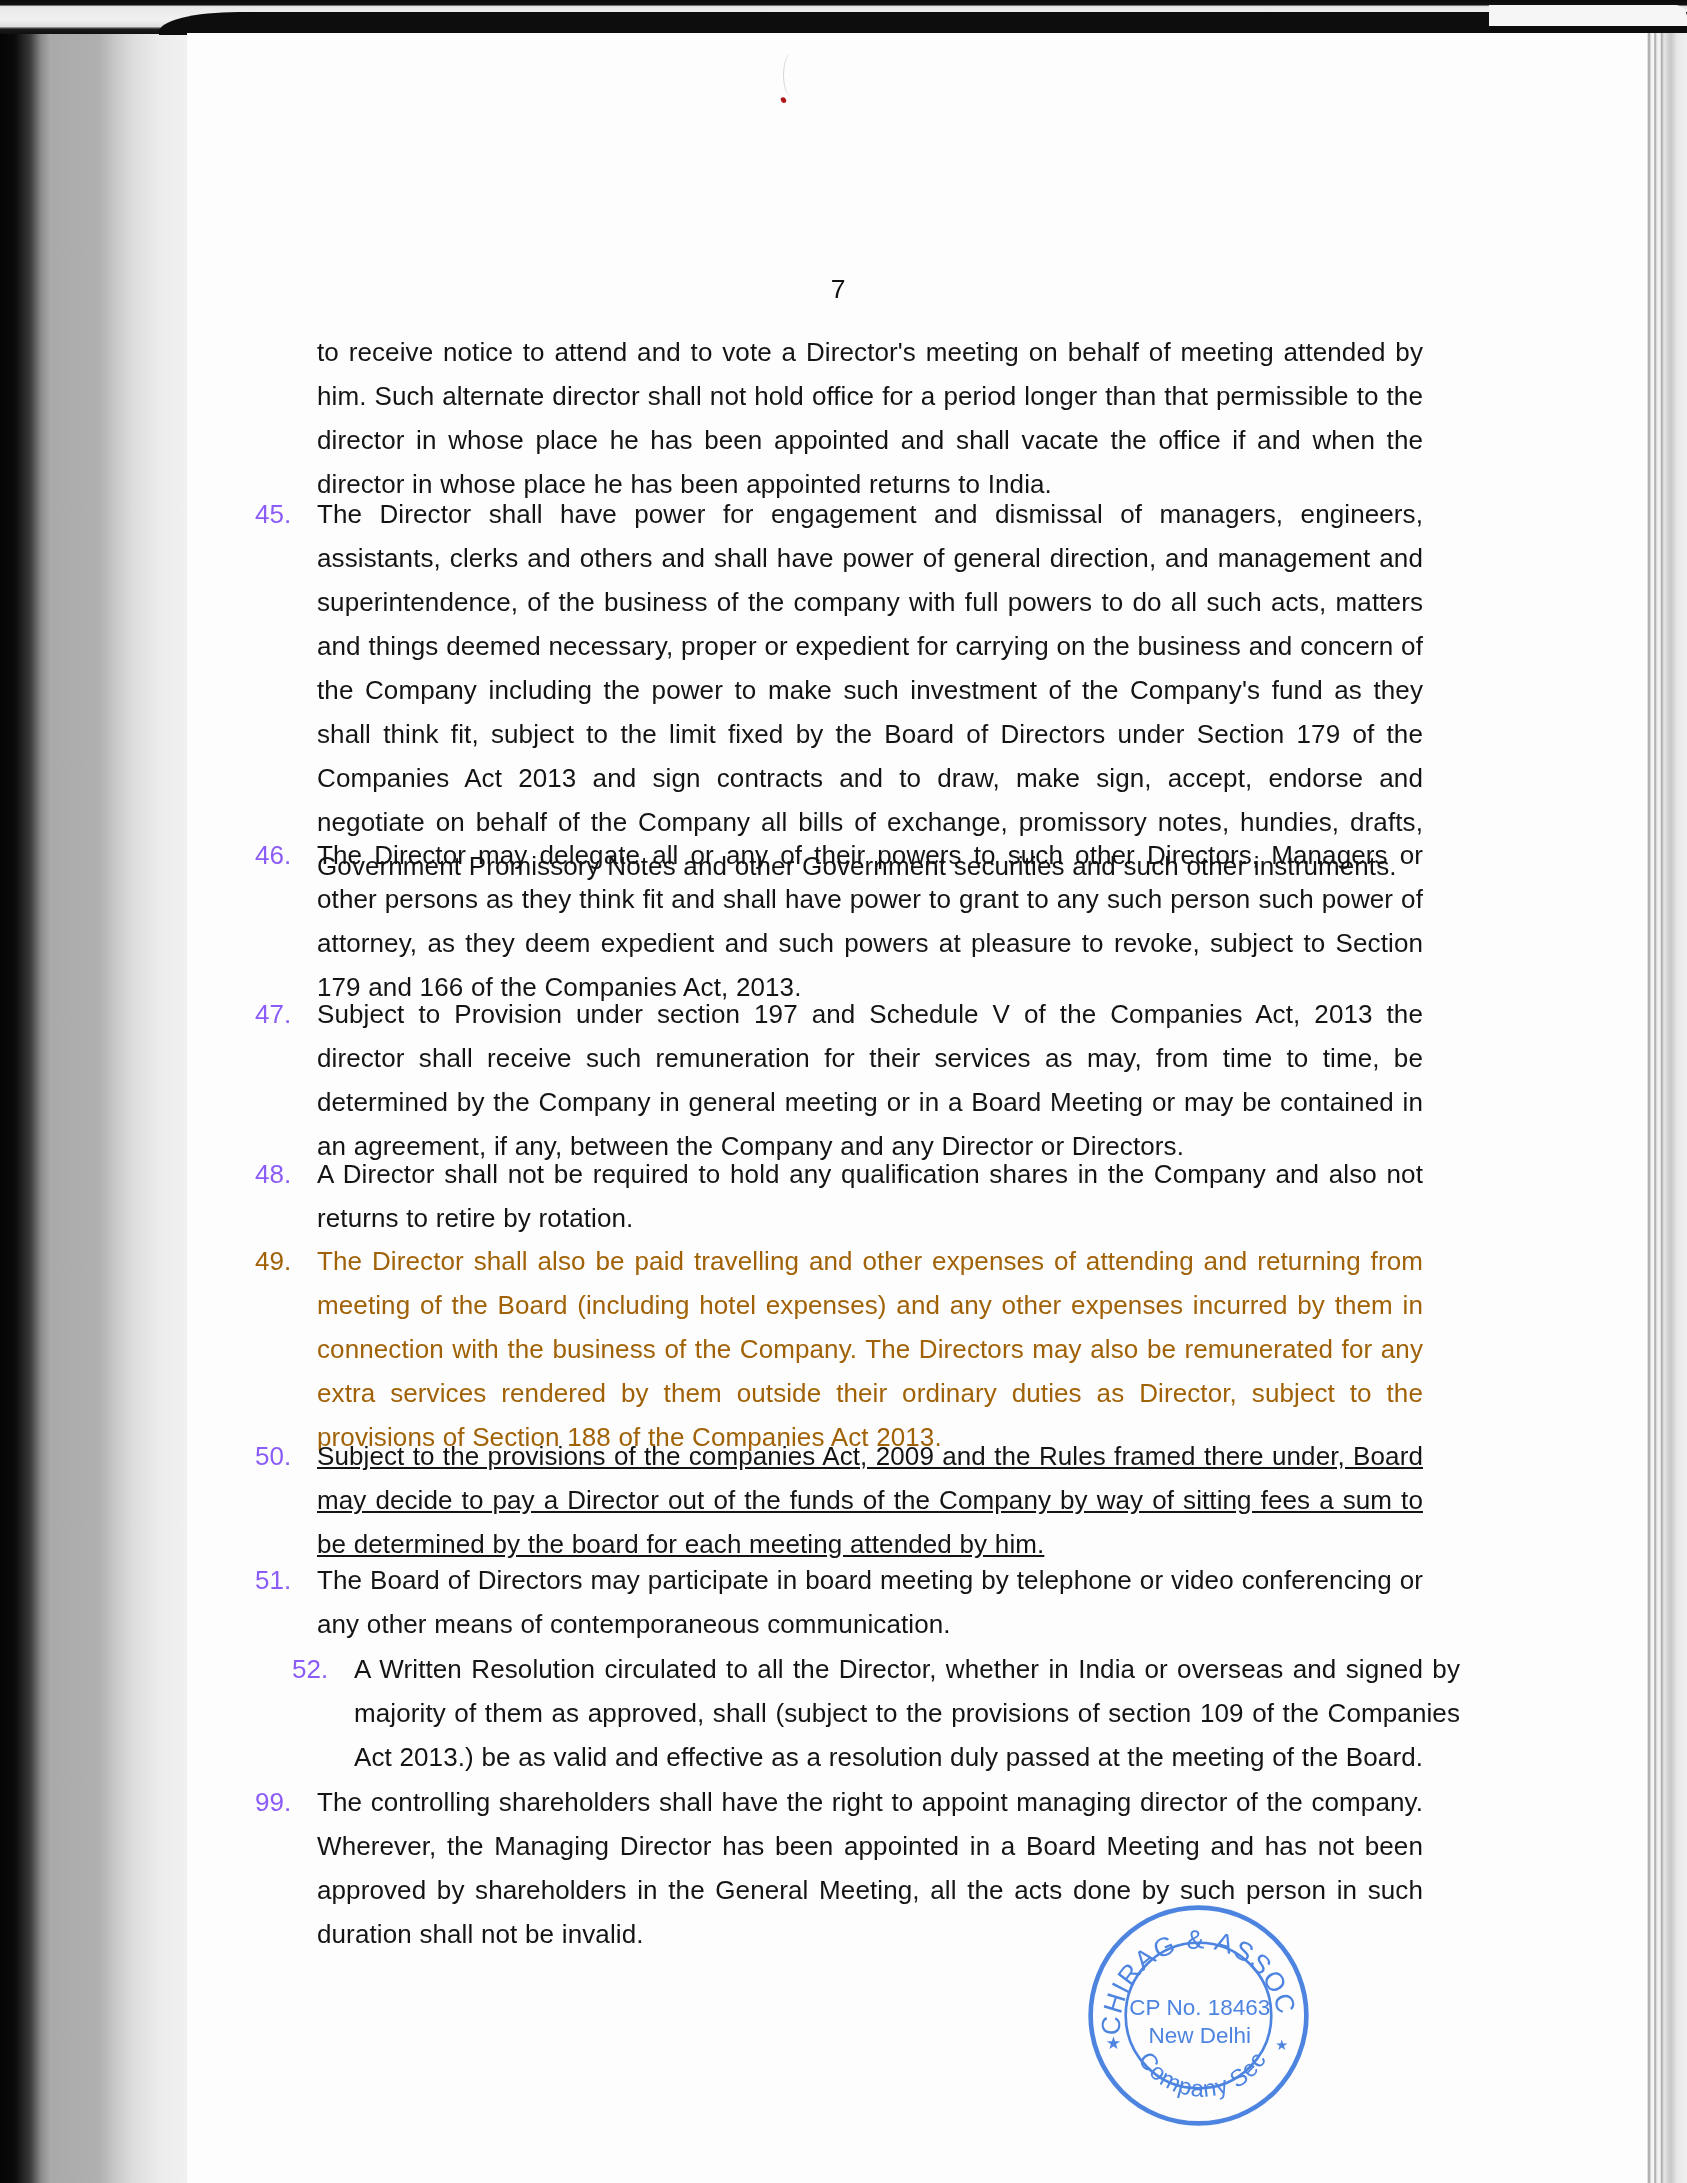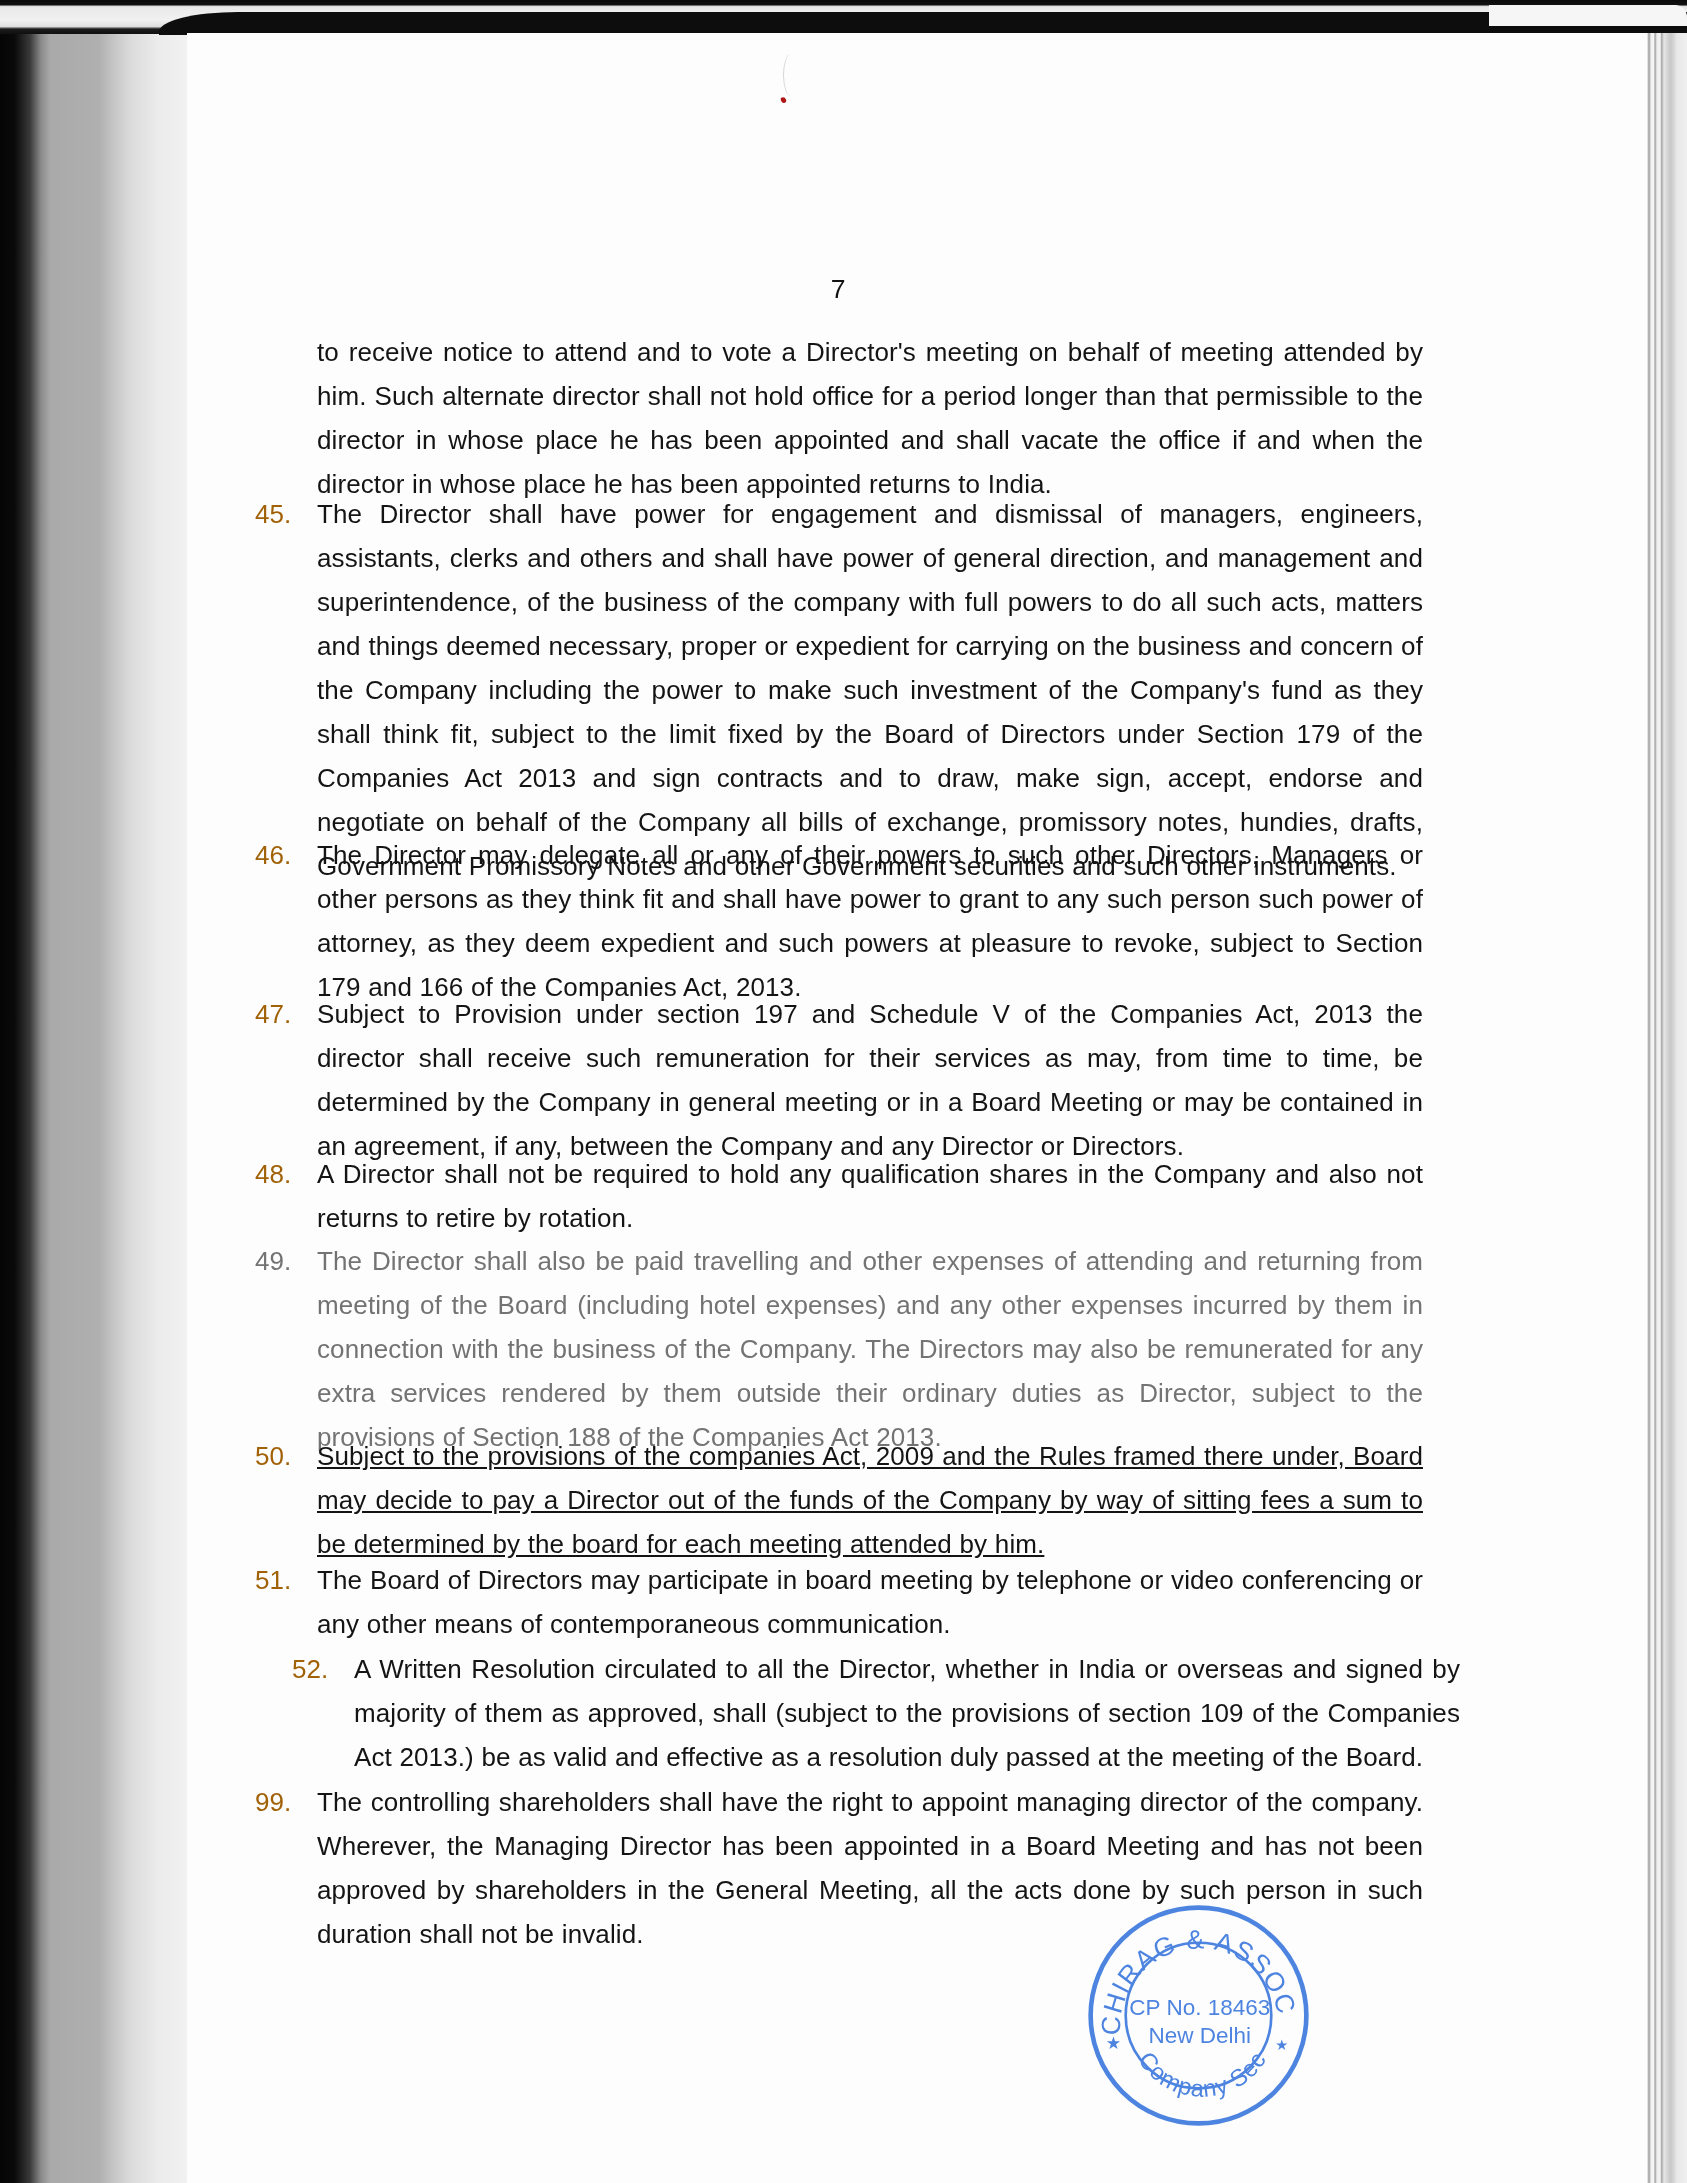--- a/index.html
+++ b/index.html
@@ -47,27 +47,27 @@
     text-align: center; font-size: 26.5px; color: #111;
   }
   .content {
     position: absolute; left: 0; top: 0; width: 1687px;
   }
   .para {
     position: absolute; left: 255px; width: 1168px;
     font-size: 26px; line-height: 44px; color: #141414;
   }
   .para .num {
-    position: absolute; left: 0; top: 0; width: 60px; color: #a16207;
+    position: absolute; left: 0; top: 0; width: 60px; color: #8b5cf6;
   }
   .para .text {
     margin-left: 62px; text-align: justify; text-align-last: left;
     letter-spacing: 0.1px; word-spacing: 0.3px;
   }
-  .para.faded .text, .para.faded .num { color: #737373; }
+  .para.faded .text, .para.faded .num { color: #a16207; }
 
   
   .stamp {
     position: absolute; left: 1086px; top: 1903px; width: 225px; height: 225px;
   }
   .stamp svg { width: 225px; height: 225px; }
 </style>
 </head>
 <body>
 

